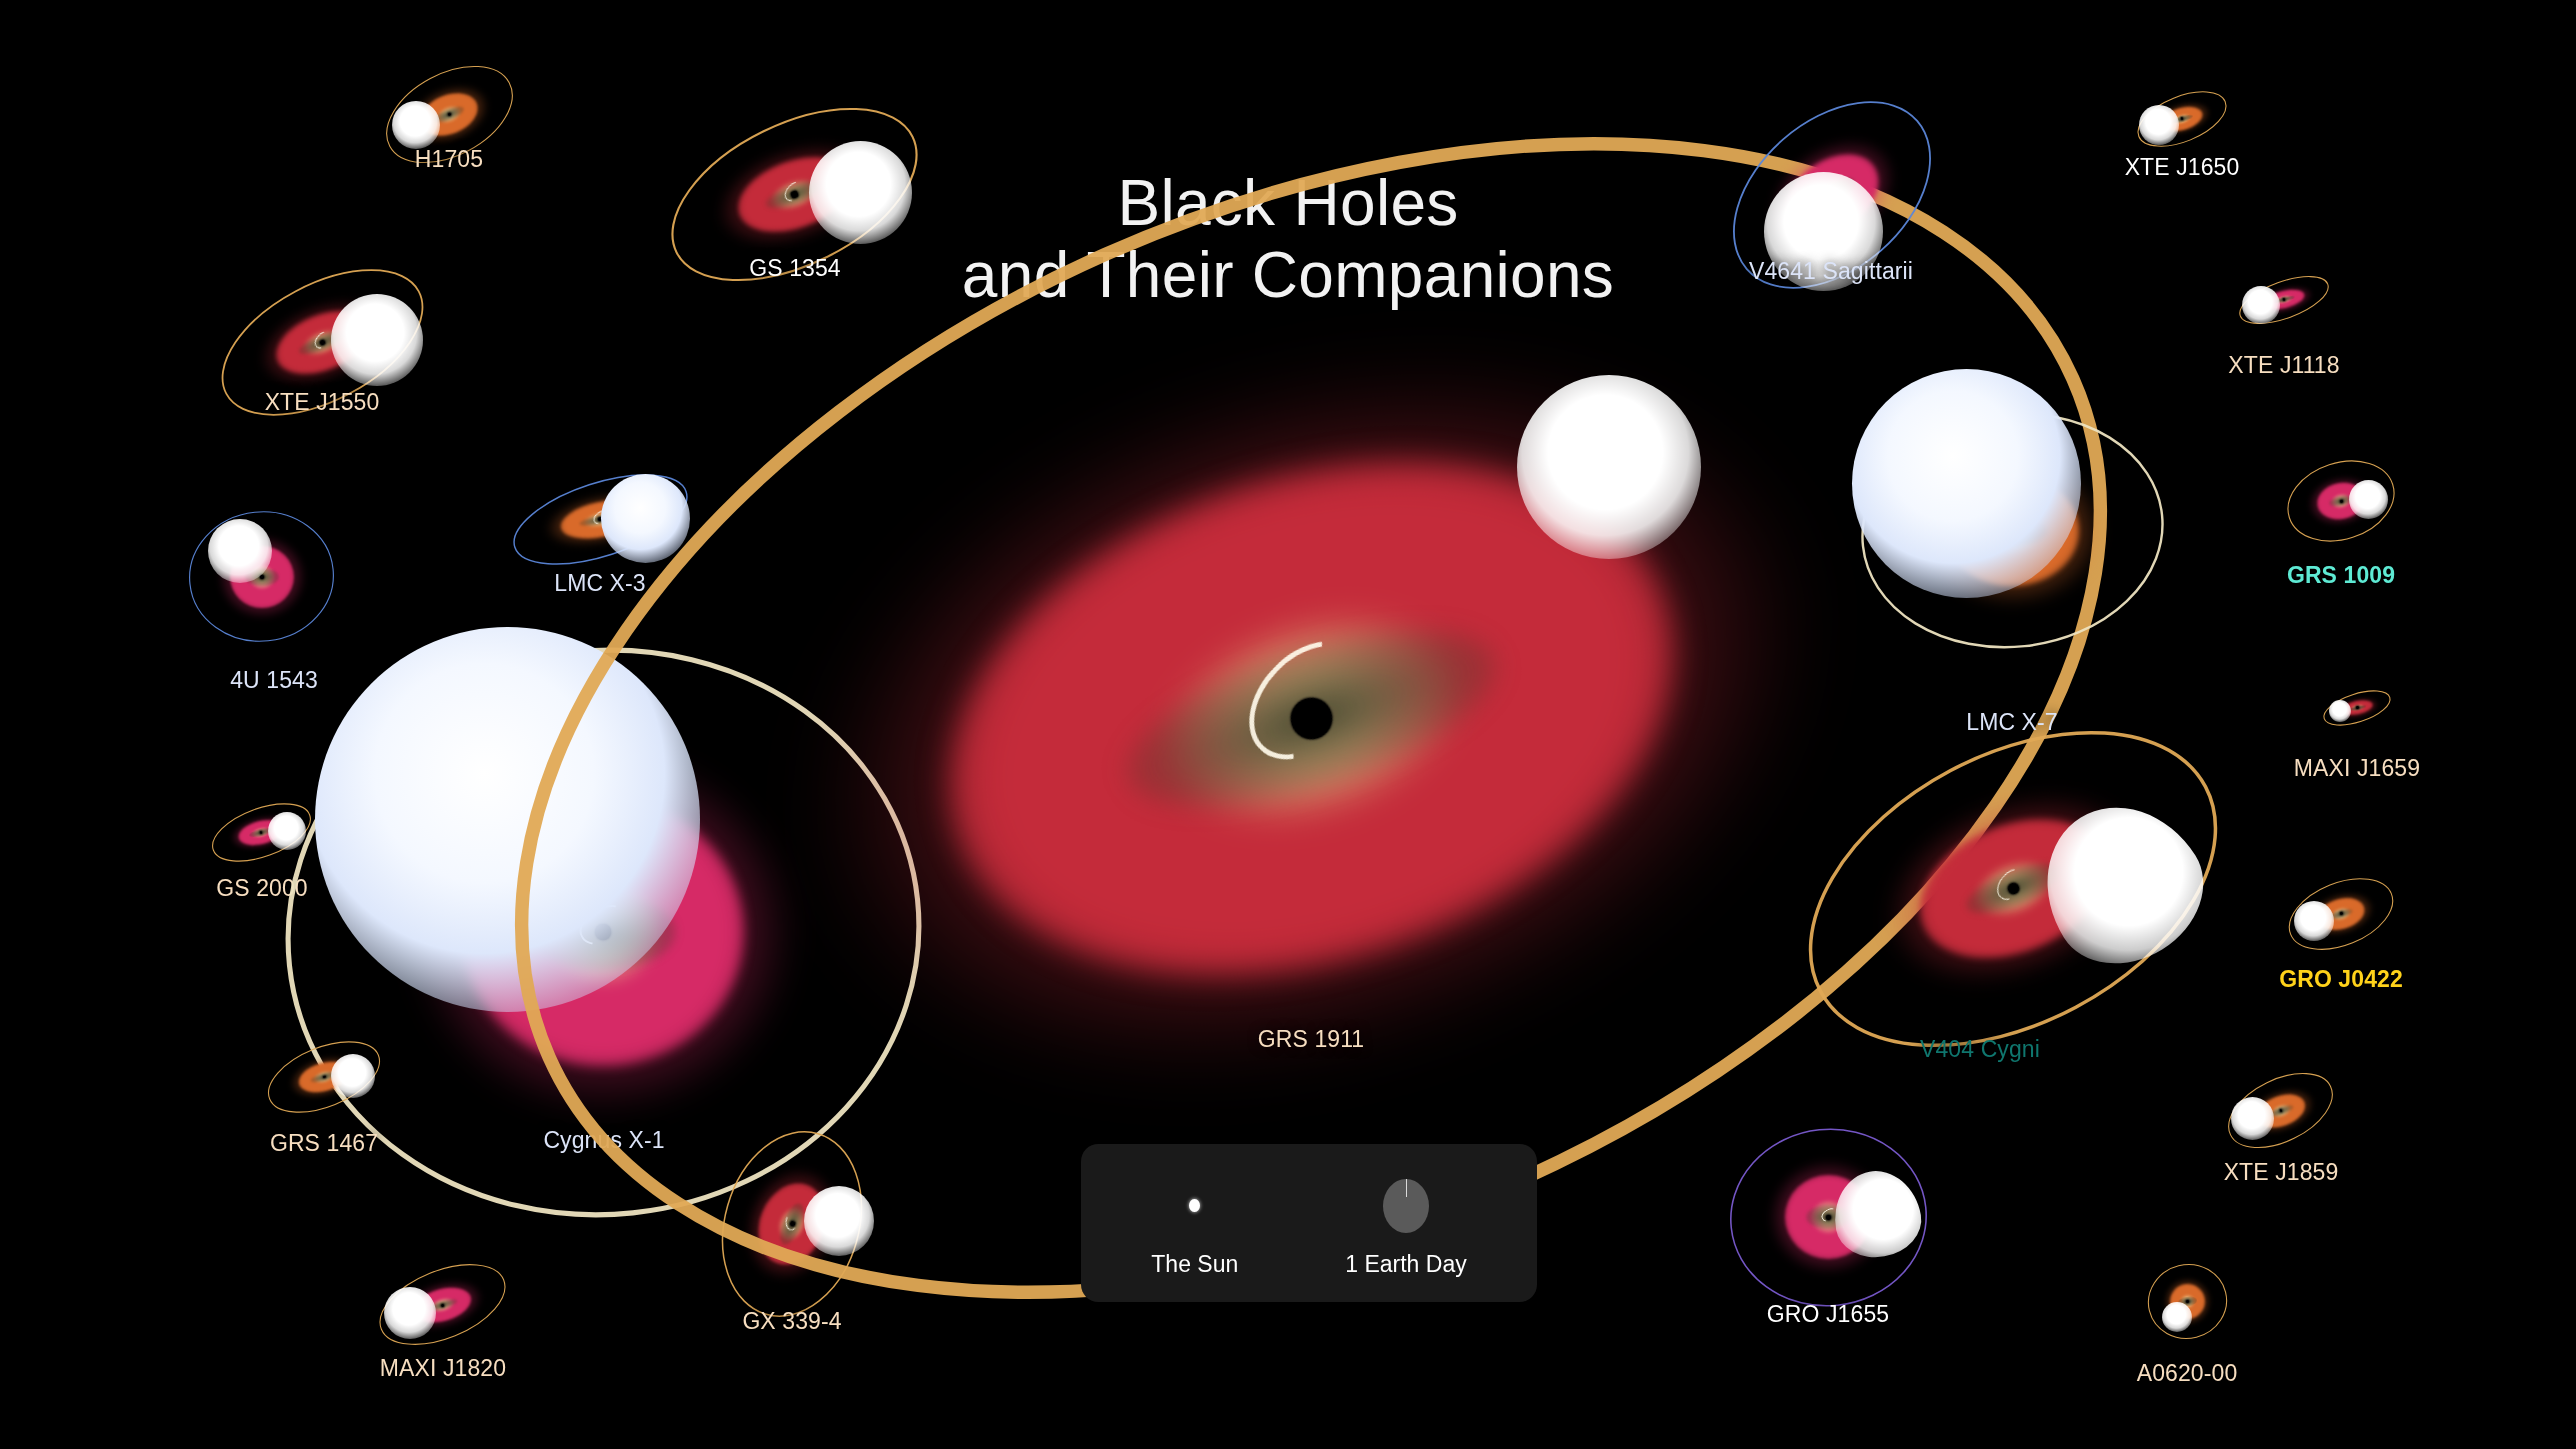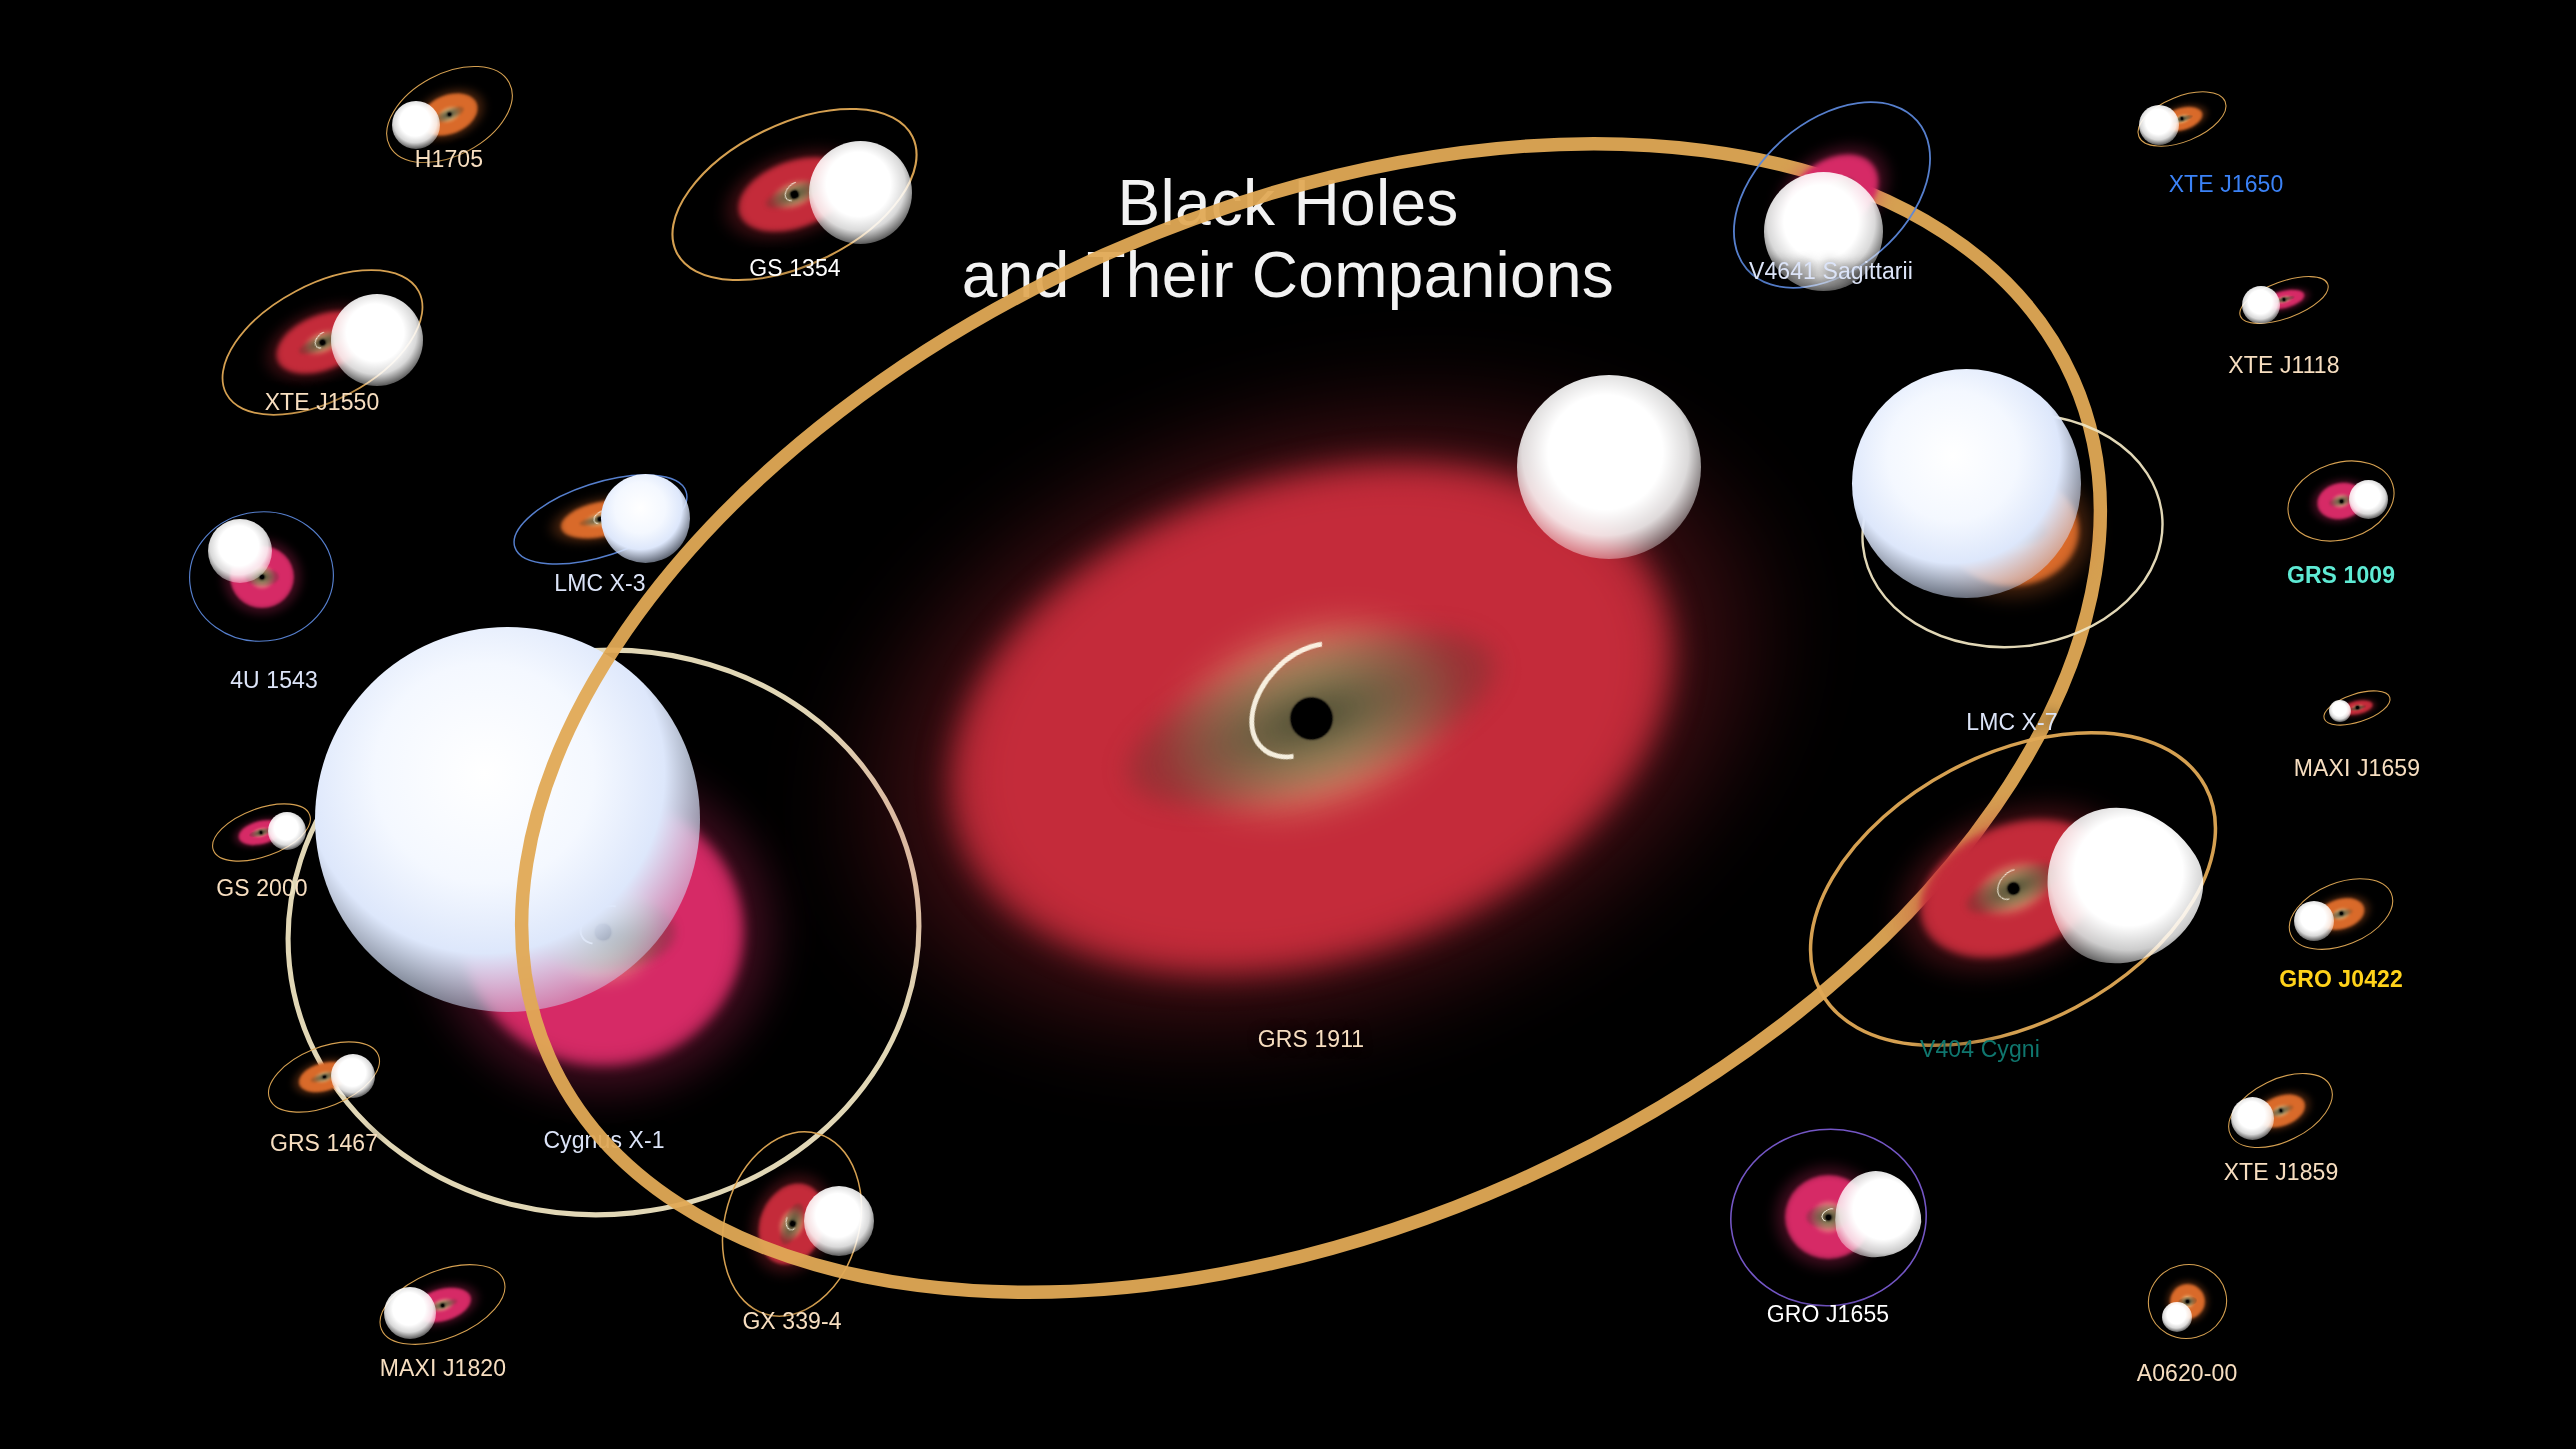--- a/index.html
+++ b/index.html
@@ -255,21 +255,21 @@
           <ellipse cx="80.60000000000001" cy="80.60000000000001" rx="69.44000000000001" ry="33.6" fill="none" stroke="#E0A955" stroke-width="1.6" opacity=".95" transform="rotate(-22 80.60000000000001 80.60000000000001)"></ellipse>
         </svg>
         <div class="disk" style="left: 33px; top: 43px; width: 42px; height: 21.5px; transform: rotate(-16deg);">
           <div class="halo" style="background: radial-gradient(rgba(217, 106, 42, 0.5) 0%, rgba(217, 106, 42, 0.5) 38%, rgba(0, 0, 0, 0) 72%); filter: blur(2.1px);"></div>
           <div class="body" style="background: radial-gradient(rgb(235, 215, 155) 0%, rgb(235, 215, 155) 9%, rgb(217, 106, 42) 30%, rgb(217, 106, 42) 62%, rgba(0, 0, 0, 0) 100%); filter: blur(0.8px);"></div>
           <div class="inner" style="left: 24%; top: 36%; width: 52%; height: 28%; background: radial-gradient(rgba(40, 44, 30, 0.85) 0%, rgba(60, 60, 40, 0.35) 55%, rgba(0, 0, 0, 0) 100%); filter: blur(0.7px);"></div>
           <div class="bh" style="width: 2.7px; height: 2.7px; left: 19.5px; top: 9.4px;"></div>
         </div>
         <div class="star" style="width: 40px; height: 40px; background: radial-gradient(circle at 48% 42%, rgb(255, 255, 255) 0%, rgb(255, 255, 255) 40%, rgba(255, 255, 255, 0.85) 58%, rgba(255, 255, 255, 0.25) 78%, rgba(255, 255, 255, 0) 100%); left: 11px; top: 40px;"></div>
       </div>
-      <div class="label" style="left: 2182px; top: 171px; color: #3b82f6; margin-left: 44px;">XTE J1650</div>
+      <div class="label" style="left: 2182px; top: 154px; color: #ffffff;">XTE J1650</div>
       <div class="sys" style="left: 2230px; top: 246px; width: 108px; height: 108px;">
         <svg class="orbitsvg" width="108" height="108" viewBox="0 0 161.188 161.188">
           <ellipse cx="80.60000000000001" cy="80.60000000000001" rx="69.44000000000001" ry="27.3" fill="none" stroke="#E0A955" stroke-width="1.6" opacity=".95" transform="rotate(-20 80.60000000000001 80.60000000000001)"></ellipse>
         </svg>
         <div class="disk" style="left: 33px; top: 45px; width: 42px; height: 17.4px; transform: rotate(-14deg);">
           <div class="halo" style="background: radial-gradient(rgba(214, 42, 102, 0.48) 0%, rgba(214, 42, 102, 0.48) 38%, rgba(0, 0, 0, 0) 72%); filter: blur(2.1px);"></div>
           <div class="body" style="background: radial-gradient(rgb(240, 206, 150) 0%, rgb(240, 206, 150) 9%, rgb(214, 42, 102) 30%, rgb(214, 42, 102) 62%, rgba(0, 0, 0, 0) 100%); filter: blur(0.8px);"></div>
           <div class="inner" style="left: 24%; top: 36%; width: 52%; height: 28%; background: radial-gradient(rgba(40, 44, 30, 0.85) 0%, rgba(60, 60, 40, 0.35) 55%, rgba(0, 0, 0, 0) 100%); filter: blur(0.7px);"></div>
           <div class="bh" style="width: 2.7px; height: 2.7px; left: 19.5px; top: 7.4px;"></div>
         </div>
@@ -378,15 +378,29 @@
           <div class="halo" style="background: radial-gradient(rgba(217, 106, 42, 0.5) 0%, rgba(217, 106, 42, 0.5) 38%, rgba(0, 0, 0, 0) 72%); filter: blur(2px);"></div>
           <div class="body" style="background: radial-gradient(rgb(235, 215, 155) 0%, rgb(235, 215, 155) 9%, rgb(217, 106, 42) 30%, rgb(217, 106, 42) 62%, rgba(0, 0, 0, 0) 100%); filter: blur(0.8px);"></div>
           <div class="inner" style="left: 24%; top: 36%; width: 52%; height: 28%; background: radial-gradient(rgba(40, 44, 30, 0.85) 0%, rgba(60, 60, 40, 0.35) 55%, rgba(0, 0, 0, 0) 100%); filter: blur(0.7px);"></div>
           <div class="bh" style="width: 2.7px; height: 2.7px; left: 16px; top: 16px;"></div>
         </div>
         <div class="star" style="width: 30px; height: 30px; background: radial-gradient(circle at 48% 42%, rgb(255, 255, 255) 0%, rgb(255, 255, 255) 40%, rgba(255, 255, 255, 0.85) 58%, rgba(255, 255, 255, 0.25) 78%, rgba(255, 255, 255, 0) 100%); left: 20px; top: 46px;"></div>
       </div>
       <div class="label" style="left: 2187px; top: 1360px; color: rgb(247, 222, 192);">A0620-00</div>
     </div>
 
+  <div class="legend">
+    <div class="legend-item">
+      <div class="legend-art">
+        <div class="sun-dot"></div>
+      </div>
+      <div class="legend-caption">The Sun</div>
+    </div>
+    <div class="legend-item">
+      <div class="legend-art">
+        <div class="day-clock"></div>
+      </div>
+      <div class="legend-caption">1 Earth Day</div>
+    </div>
+  </div>
 
 </div>
 
 
 </body></html>

